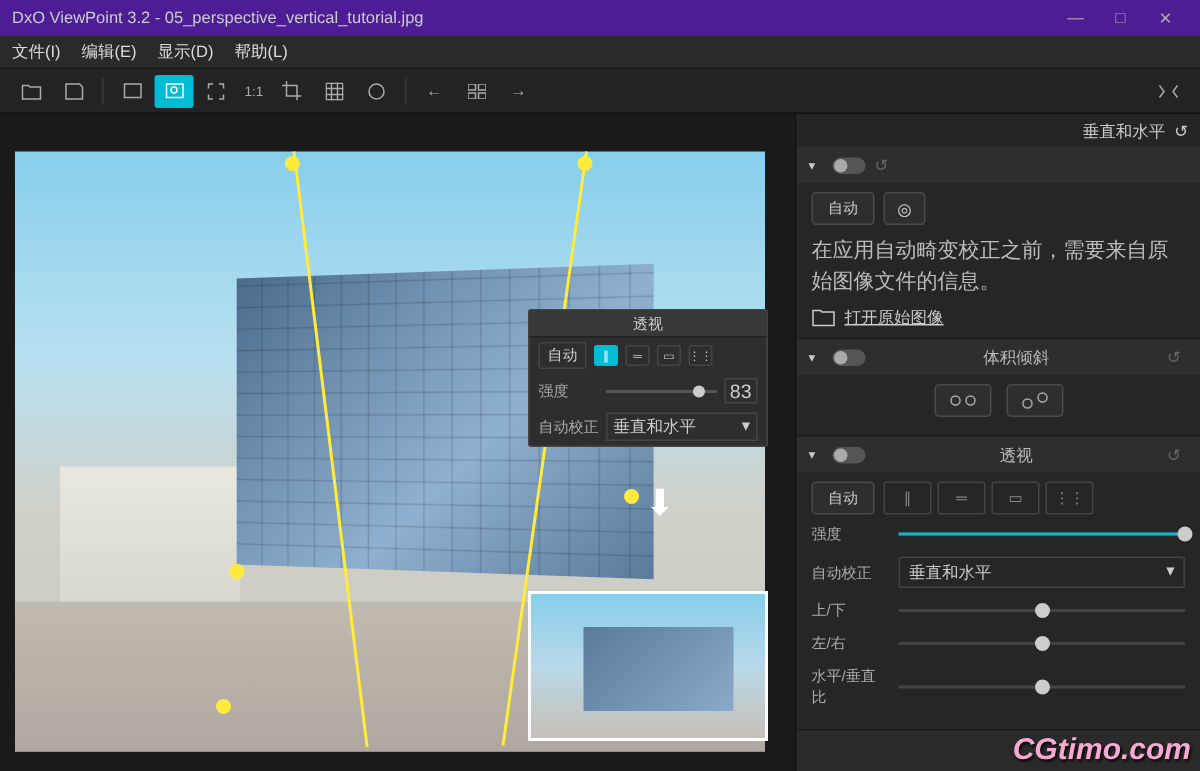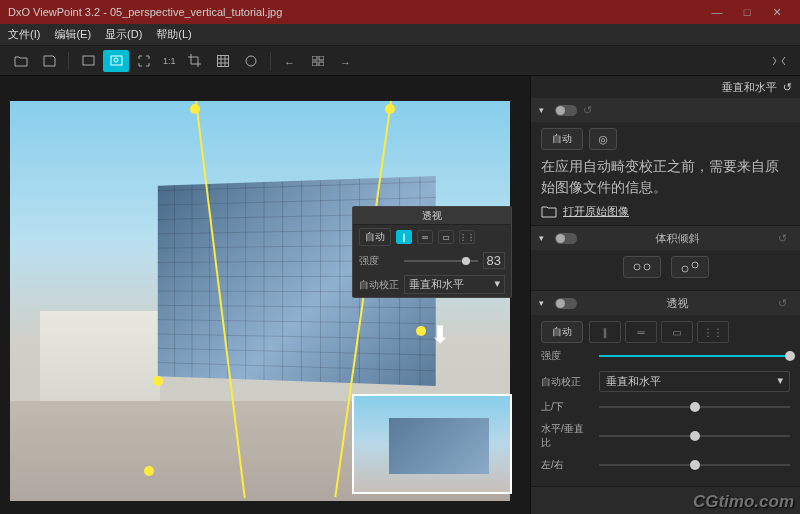--- a/index.html
+++ b/index.html
@@ -1,17 +1,17 @@
 <!DOCTYPE html>
 <html><head>
 <meta charset="utf-8">
 <style>
 *{box-sizing:border-box;margin:0;padding:0;font-family:"Microsoft YaHei",Arial,sans-serif;font-size:11px;color:#ccc;user-select:none}
 body{background:#1e1e1e;width:800px;height:514px;overflow:hidden;position:relative}
-.titlebar{height:24px;background:#7f1d1d;display:flex;align-items:center;padding:0 8px}
+.titlebar{height:24px;background:#4c1d95;display:flex;align-items:center;padding:0 8px}
 .titlebar .title{flex:1;font-size:11px;color:#ccc}
 .winbtn{width:30px;height:24px;display:flex;align-items:center;justify-content:center;color:#aaa}
 .menubar{height:22px;background:#2a2a2a;display:flex;align-items:center;padding:0 8px;gap:14px;border-bottom:1px solid #1a1a1a}
 .menubar span{font-size:11px;color:#ddd}
 .toolbar{height:30px;background:#232323;display:flex;align-items:center;padding:0 8px;gap:2px;border-bottom:1px solid #111}
 .tbtn{width:26px;height:22px;display:flex;align-items:center;justify-content:center;color:#aaa;border-radius:2px}
 .tbtn.active{background:#00bcd4;color:#fff}
 .tsep{width:1px;height:18px;background:#3a3a3a;margin:0 4px}
 .main{display:flex;height:438px}
 .viewport{flex:1;background:#1a1a1a;position:relative;overflow:hidden}
@@ -53,21 +53,21 @@
 .link{display:flex;align-items:center;gap:6px;margin-top:6px}
 .link span{text-decoration:underline;font-size:11px}
 .prow{display:flex;align-items:center;margin-bottom:8px;gap:8px}
 .plbl{width:50px;font-size:10px;color:#aaa}
 .psl{flex:1;height:2px;background:#444;position:relative}
 .psl .fill{position:absolute;left:0;top:0;height:2px;background:#00bcd4}
 .psl .knob{position:absolute;top:-4px;width:10px;height:10px;border-radius:50%;background:#ccc;margin-left:-5px}
 .psel{flex:1;border:1px solid #444;padding:2px 6px;font-size:10px;display:flex;justify-content:space-between;border-radius:2px}
 .igrp{display:flex;gap:4px}
 .ibox{width:32px;height:22px;border:1px solid #444;border-radius:2px;display:flex;align-items:center;justify-content:center;font-size:10px;color:#888}
-.wmk{position:absolute;right:6px;bottom:2px;font-size:17px;font-weight:bold;font-style:italic;color:#737373;z-index:50;text-shadow:1px 1px 2px #000}
+.wmk{position:absolute;right:6px;bottom:2px;font-size:20px;font-weight:bold;font-style:italic;color:#f9a8d4;z-index:50;text-shadow:1px 1px 2px #000}
 </style>
 </head>
 <body>
 
 <div class="titlebar">
   <span class="title">DxO ViewPoint 3.2 - 05_perspective_vertical_tutorial.jpg</span>
   <div class="winbtn">—</div>
   <div class="winbtn">□</div>
   <div class="winbtn">✕</div>
 </div>
@@ -269,29 +269,29 @@
               <span>▾</span>
             </div>
         </div>
         <div class="prow">
           <span class="plbl">上/下</span>
           <div class="psl">
               <div class="knob" style="left:50%"></div>
             </div>
         </div>
         <div class="prow">
+          <span class="plbl">左/右</span>
+          <div class="psl">
+              <div class="knob" style="left:50%"></div>
+            </div>
+        </div>
+        <div class="prow">
           <span class="plbl">水平/垂直比</span>
           <div class="psl">
               <div class="knob" style="left:50%"></div>
             </div>
         </div>
-        <div class="prow">
-          <span class="plbl">左/右</span>
-          <div class="psl">
-              <div class="knob" style="left:50%"></div>
-            </div>
-        </div>
       </div>
     </div>
   </div>
 </div>
 
 <div class="wmk">CGtimo.com</div>
 
 </body></html>

